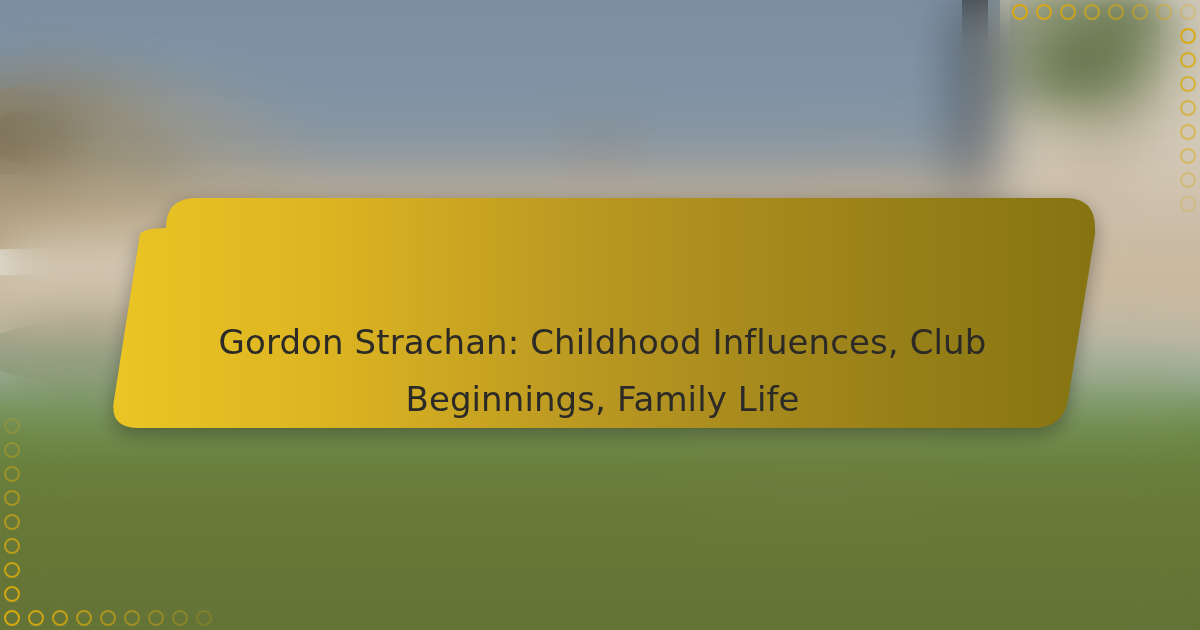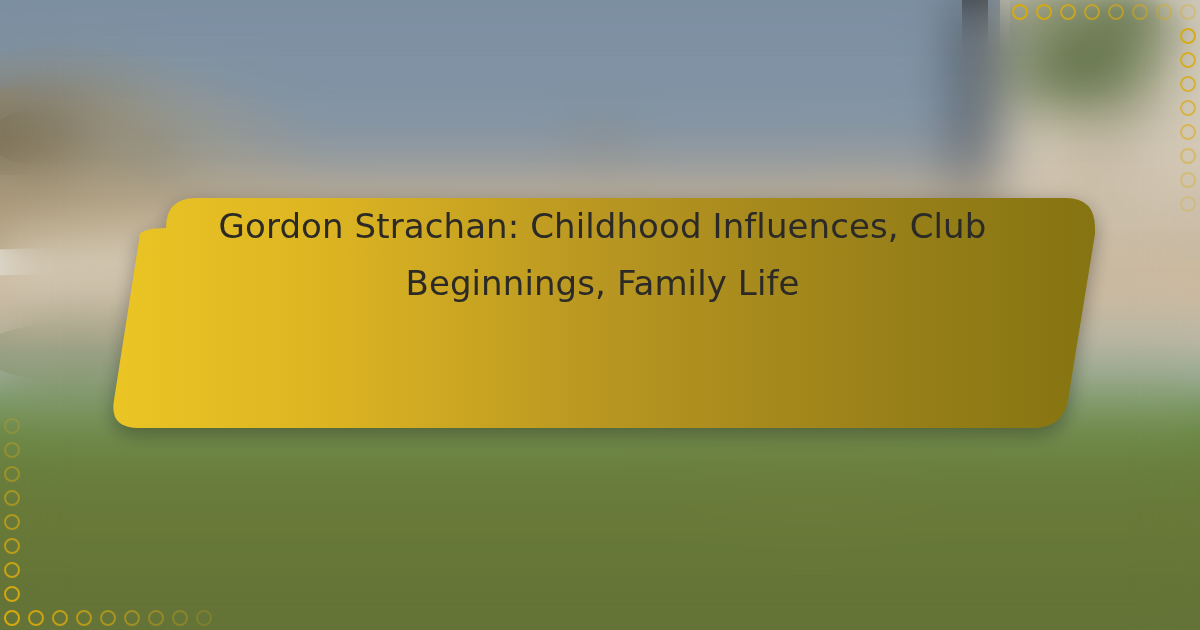--- a/index.html
+++ b/index.html
@@ -166,21 +166,21 @@
   }
   .card svg { display: block; }
 
   .card-text {
     position: absolute;
     left: 175px;
     top: 198px;
     width: 855px;
     height: 230px;
     display: flex;
-    align-items: flex-start;
+    align-items: flex-end;
     justify-content: center;
     text-align: center;
   }
   .card-title {
     margin: 0;
     font-size: 34px;
     line-height: 57px;
     font-weight: 400;
     color: #2b2a26;
     letter-spacing: 0.1px;

